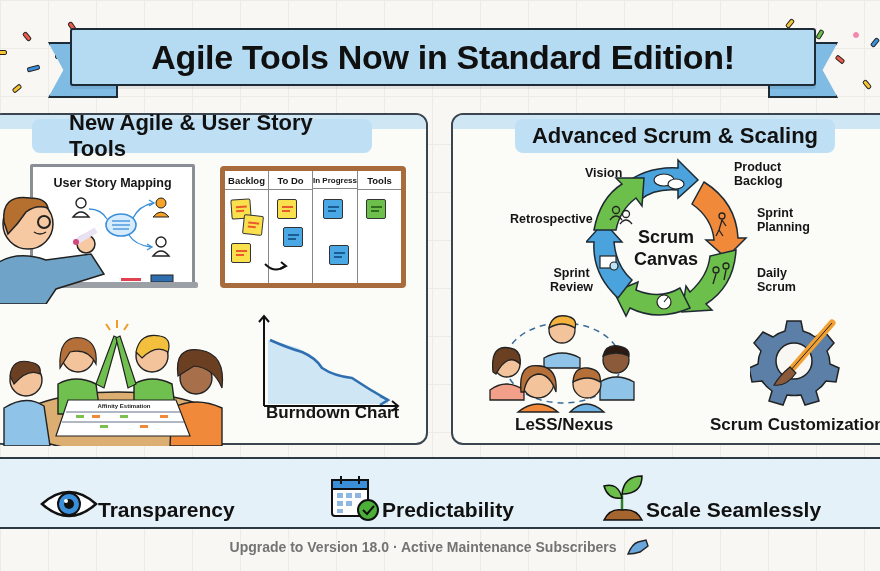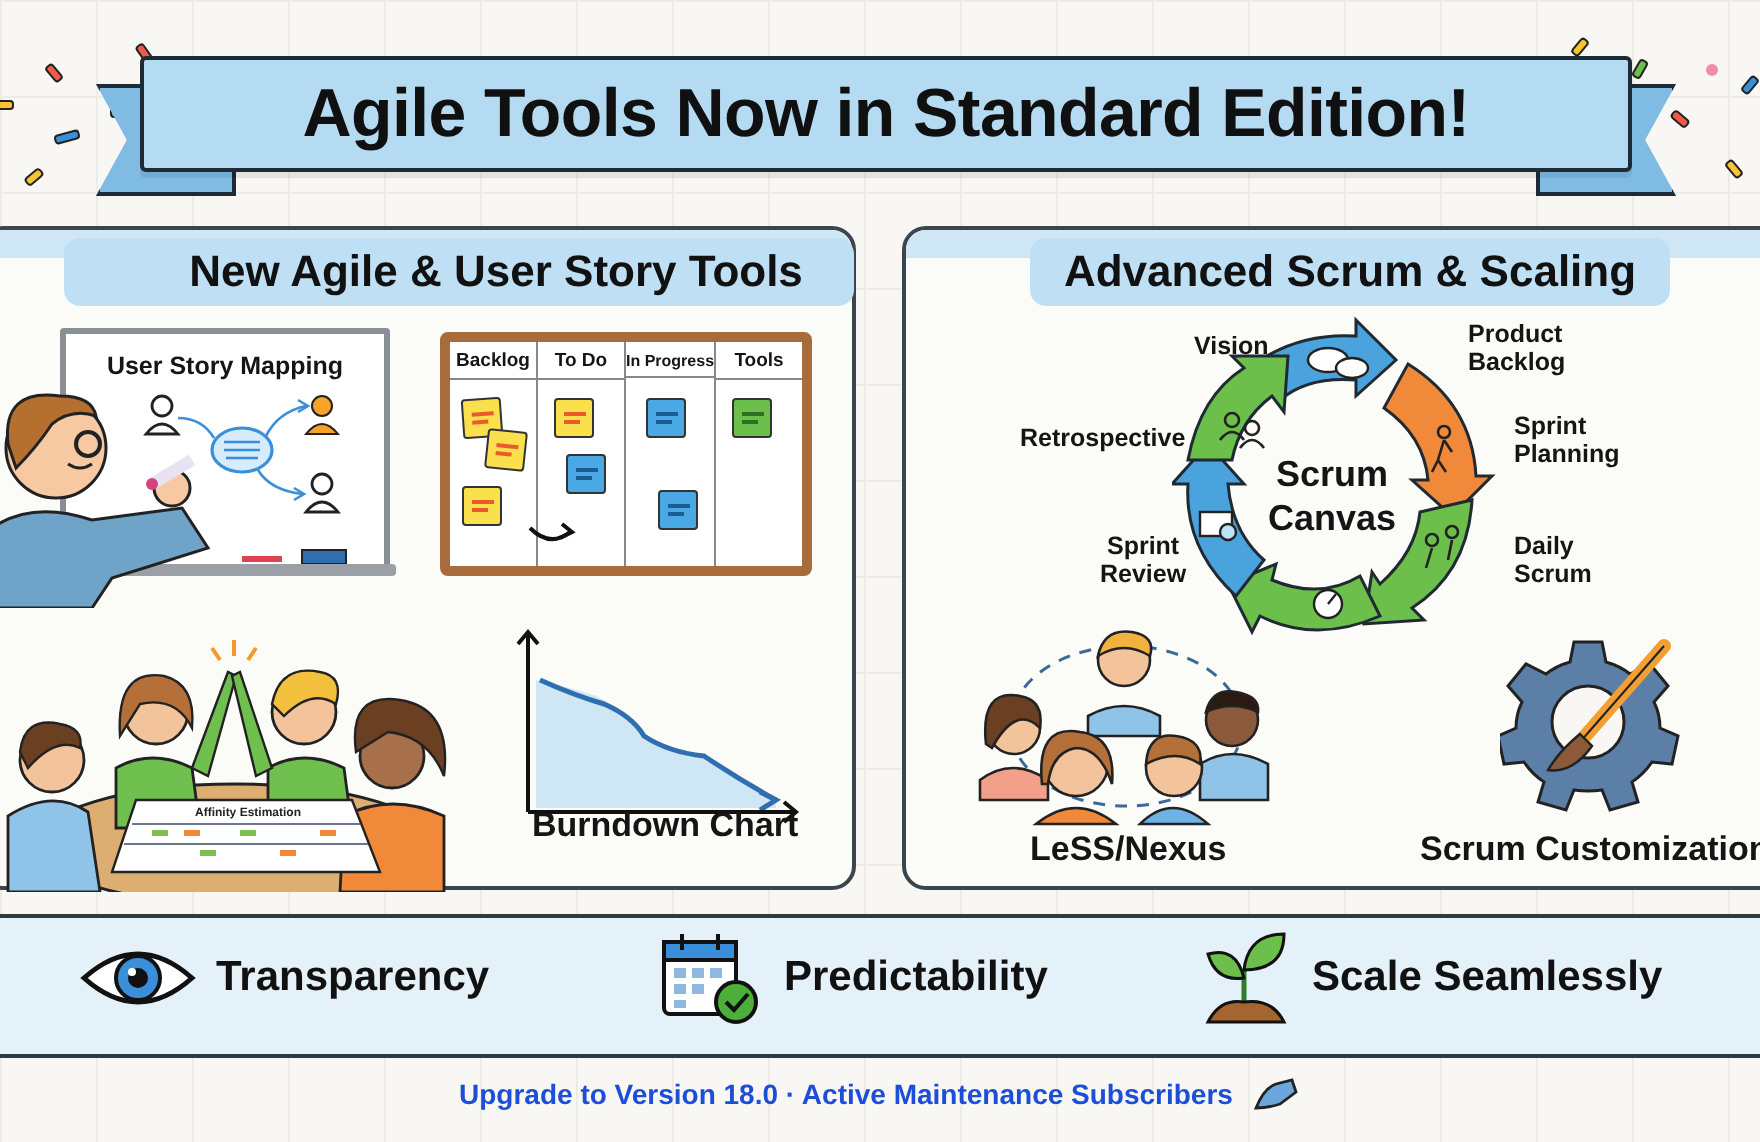--- a/index.html
+++ b/index.html
@@ -37,21 +37,21 @@
     background: #fbfbf8; border: 2px solid #3a4550; border-radius: 12px;
   }
   .panel.left { left: -10px; width: 438px; }
   .panel.right { left: 451px; width: 445px; }
   .panel-top { position: absolute; left: 0; right: 0; top: 0; height: 14px; background: #cfe6f5; border-radius: 10px 10px 0 0; }
   .panel-heading {
     position: absolute; top: 4px; height: 34px; background: #bfe0f4;
     border-radius: 8px; display: flex; align-items: center; justify-content: center;
     font-size: 22px; font-weight: bold; color: #111;
   }
-  .panel.left .panel-heading { left: 40px; width: 395px; padding-left: 37px; }
+  .panel.left .panel-heading { left: 40px; width: 340px; padding-left: 37px; }
   .panel.right .panel-heading { left: 62px; width: 320px; }
 
   .caption { position: absolute; font-weight: bold; font-size: 17px; color: #151515; white-space: nowrap; }
 
   
   .whiteboard { position: absolute; left: 30px; top: 164px; width: 165px; height: 122px; background: #fff; border: 3px solid #8a8f96; border-radius: 2px; }
   .wb-title { position: absolute; left: 0; right: 0; top: 9px; text-align: center; font-size: 12.5px; font-weight: bold; }
   .wb-tray { position: absolute; left: 30px; top: 282px; width: 168px; height: 6px; background: #9aa0a6; border-radius: 2px; }
 
   
@@ -75,25 +75,25 @@
   
   .burndown { position: absolute; left: 258px; top: 314px; width: 145px; height: 100px; }
 
   
   .scrum { position: absolute; left: 586px; top: 158px; width: 162px; height: 160px; }
   .scrum-center { position: absolute; left: 616px; top: 226px; width: 100px; text-align: center; font-size: 18px; font-weight: bold; line-height: 22px; }
   .cycle-label { position: absolute; font-size: 12.5px; font-weight: bold; line-height: 14px; color: #151515; white-space: nowrap; }
 
   
   .strip { position: absolute; left: -5px; top: 457px; width: 890px; height: 72px; background: #e5f1f9; border-top: 2px solid #2d3a44; border-bottom: 2px solid #2d3a44; }
-  .feature { position: absolute; top: 466px; height: 46px; display: flex; align-items: center; gap: 10px; }
+  .feature { position: absolute; top: 476px; height: 46px; display: flex; align-items: flex-end; }
   .feature-label { font-size: 21px; font-weight: bold; color: #111; white-space: nowrap; }
 
   .footer { position: absolute; left: 0; right: 0; top: 538px; display: flex; justify-content: center; align-items: center; gap: 10px; }
-  .footer-text { font-size: 14px; font-weight: bold; color: #1d4ed8; }
+  .footer-text { font-size: 14px; font-weight: bold; color: #737373; }
 </style>
 </head>
 <body>
 
 <div>
   <div class="confetti" style="left:22px;top:34px;background:#f05a4a;transform:rotate(50deg);"></div>
   <div class="confetti" style="left:67px;top:24px;background:#f05a4a;transform:rotate(55deg);"></div>
   <div class="confetti" style="left:55px;top:52px;width:6px;height:7px;background:#6bbf4a;"></div>
   <div class="confetti" style="left:27px;top:66px;width:13px;background:#3b8fd9;transform:rotate(-15deg);"></div>
   <div class="confetti" style="left:63px;top:78px;background:#f05a4a;transform:rotate(-40deg);"></div>
@@ -272,21 +272,21 @@
       <path d="M136 62 l-3 10 m3 -10 l4 6 m-7 4 l-3 6 m3 -6 l4 6"></path>
     <circle cx="130" cy="112" r="3"></circle>
       <circle cx="140" cy="108" r="3"></circle>
       <path d="M130 116 l-3 10 m13 -14 l-2 10"></path>
   </g>
 </svg>
 <div class="scrum-center">
   <div>Scrum</div>
   <div>Canvas</div>
 </div>
-<div class="cycle-label" style="left:597px;top:166px;text-align:right;">Vision</div>
+<div class="cycle-label" style="left:585px;top:166px;text-align:right;">Vision</div>
 <div class="cycle-label" style="left:734px;top:160px;">
   <div>Product</div>
   <div>Backlog</div>
 </div>
 <div class="cycle-label" style="left:757px;top:206px;">
   <div>Sprint</div>
   <div>Planning</div>
 </div>
 <div class="cycle-label" style="left:757px;top:266px;">
   <div>Daily</div>

